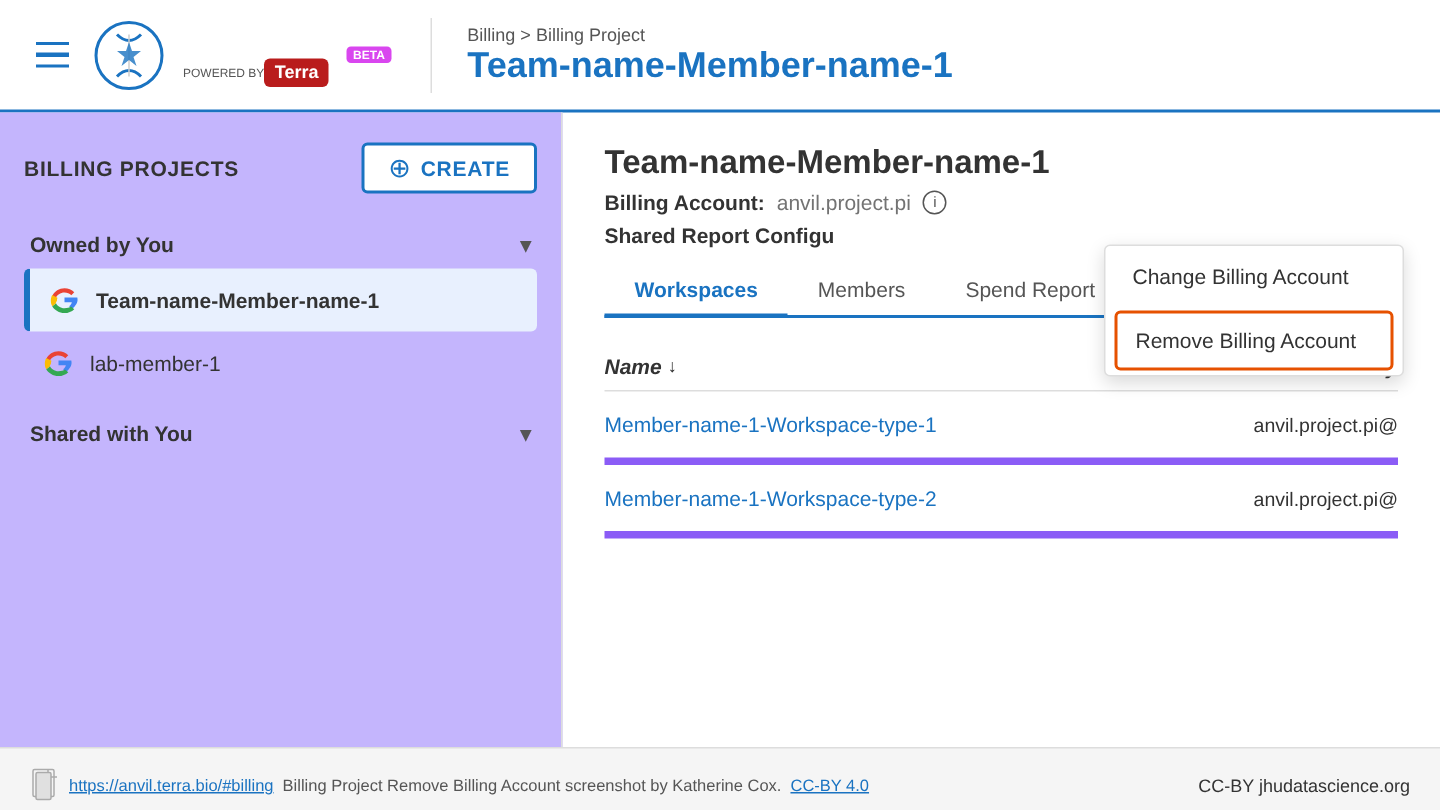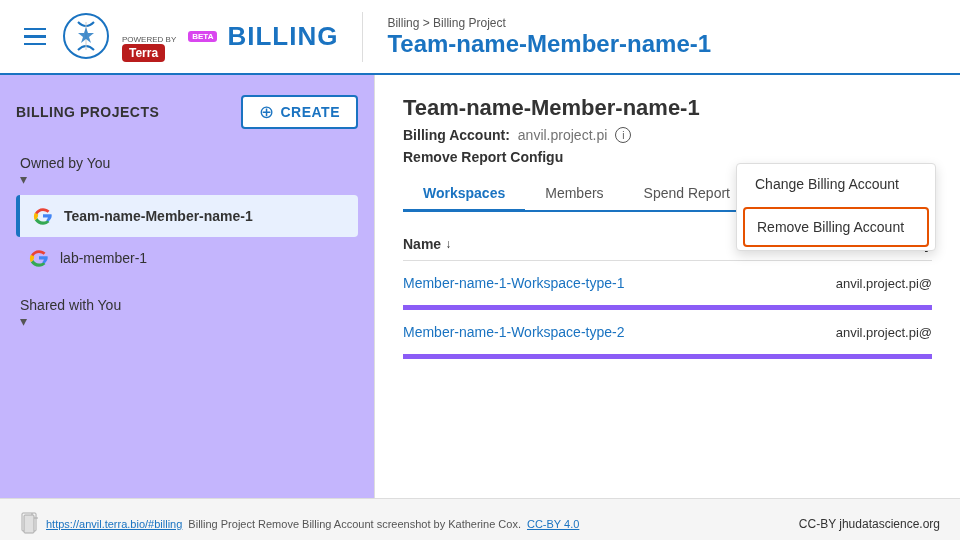--- a/index.html
+++ b/index.html
@@ -39,22 +39,22 @@
       width: 22px;
       height: 2.5px;
       background: #1a73c1;
     }
     .logo-star {
       width: 48px;
       height: 48px;
     }
     .powered-by {
       display: flex;
-      flex-direction: column;
-      align-items: flex-start;
+      flex-direction: row;
+      align-items: center;
       font-size: 8px;
       color: #555;
       line-height: 1.2;
       margin-top: 24px;
     }
     .terra-badge {
       background: #b91c1c;
       color: white;
       font-weight: bold;
       font-size: 12px;
@@ -143,28 +143,27 @@
       cursor: pointer;
       letter-spacing: 0.5px;
     }
     .create-plus {
       font-size: 18px;
       line-height: 1;
       font-weight: 400;
     }
     .section-label {
       display: flex;
-      align-items: flex-start;
+      align-items: flex-end;
       justify-content: space-between;
       font-size: 14px;
-      font-weight: 400;
+      font-weight: 700;
       color: #333;
       padding: 8px 4px;
       cursor: pointer;
-      flex-direction: column;
     }
     .chevron {
       font-size: 14px;
       color: #555;
     }
     .project-item {
       display: flex;
       align-items: center;
       gap: 10px;
       padding: 10px 12px;
@@ -280,20 +279,21 @@
       font-weight: 600;
     }
     .table-header {
       display: flex;
       align-items: center;
       padding: 8px 0;
       border-bottom: 1px solid #ddd;
       font-size: 14px;
       font-weight: 600;
       color: #333;
+      font-style: italic;
     }
     .col-name {
       flex: 1;
       display: flex;
       align-items: center;
       gap: 4px;
     }
     .col-created {
       width: 160px;
       text-align: right;
@@ -367,21 +367,20 @@
       <path d="M24 10 L24 38" stroke="#ccc" stroke-width="1" fill="none"></path>
 
       <polygon points="24,15 26,21 32,21 27,25 29,31 24,27 19,31 21,25 16,21 22,21" fill="#1a73c1" opacity="0.8"></polygon>
     </svg>
     <div class="powered-by">
       <span>POWERED BY</span>
       <div class="terra-badge">Terra</div>
     </div>
     <div class="billing-title-area">
       <span class="beta-badge">BETA</span>
-      <span class="billing-word">BILLING</span>
     </div>
   </div>
   <div class="header-divider"></div>
   <div class="header-breadcrumb">
     <span class="breadcrumb-top">Billing &gt; Billing Project</span>
     <span class="breadcrumb-title">Team-name-Member-name-1</span>
   </div>
 </div>
 
 <div class="main-layout">
@@ -426,21 +425,21 @@
     </div>
   </div>
 
   <div class="content">
     <div class="project-title">Team-name-Member-name-1</div>
     <div class="billing-account-row">
       <span class="billing-account-label">Billing Account:</span>
       <span class="billing-account-value">anvil.project.pi</span>
       <span class="info-icon">i</span>
     </div>
-    <div class="spend-report-row">Remove Report Configu</div>
+    <div class="spend-report-row">Shared Report Configu</div>
 
     <div class="dropdown-menu">
       <div class="dropdown-item">Change Billing Account</div>
       <div class="dropdown-item highlighted">Remove Billing Account</div>
     </div>
 
     <div class="tabs-bar">
       <div class="tab active">Workspaces</div>
       <div class="tab">Members</div>
       <div class="tab">Spend Report</div>

